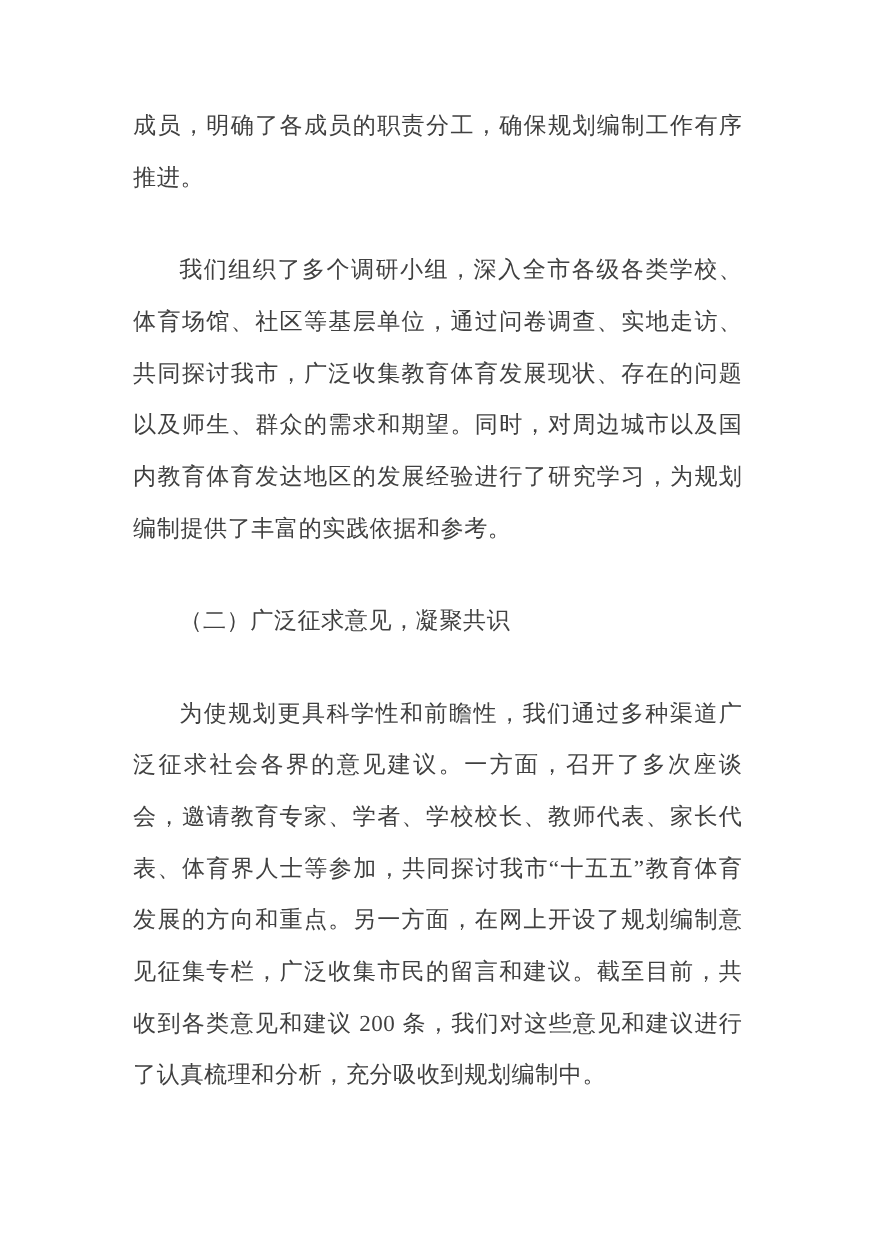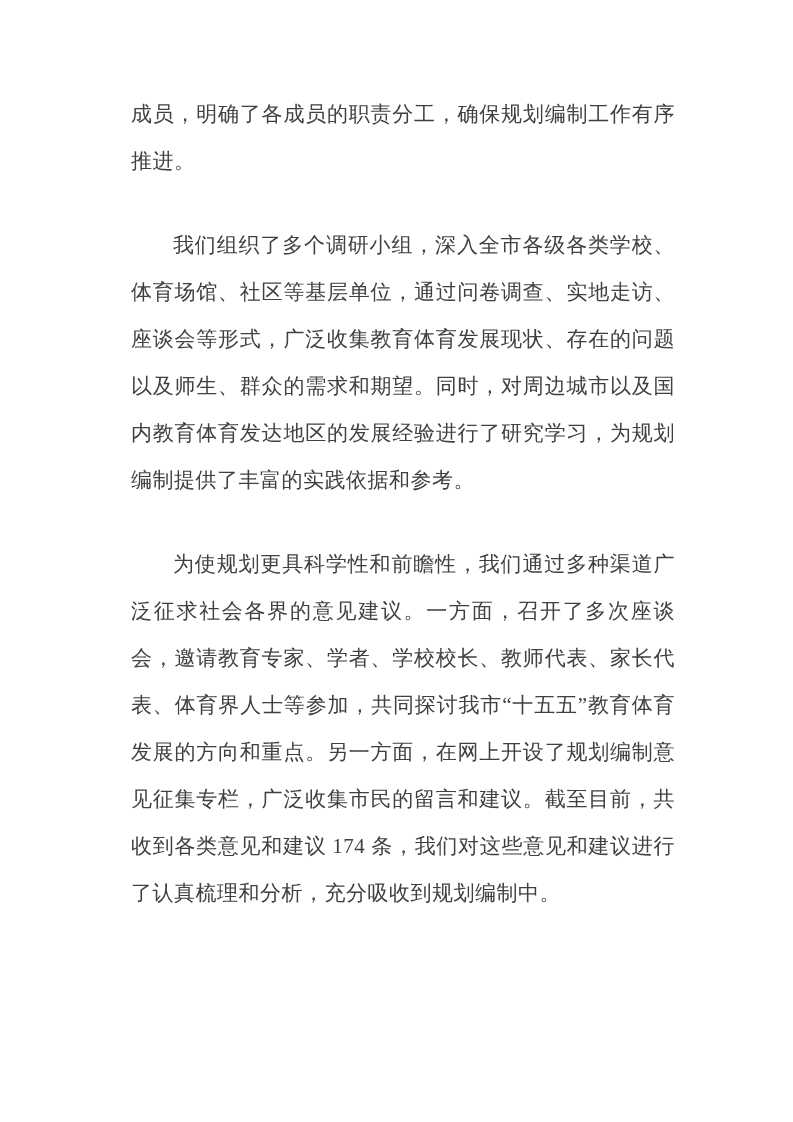--- a/index.html
+++ b/index.html
@@ -19,35 +19,36 @@
     width: 793px;
     padding: 91px 118px 0 121px;
     font-family: "Liberation Serif", "DejaVu Serif", serif;
     font-size: 21px;
     line-height: 47px;
     color: #404040;
     text-align: justify;
     letter-spacing: 0.5px;
   }
   .para {
-    margin: 0 0 37px 10px;
+    margin: 0 0 37px 0;
   }
   .para.indent {
     text-indent: 2em;
   }
   .para.no-indent {
     text-indent: 0;
   }
   .para.heading {
     text-indent: 2em;
     font-weight: normal;
   }
 </style>
 </head>
 <body>
 
 <div class="page">
   <div class="doc-body">
     <p class="para no-indent">成员，明确了各成员的职责分工，确保规划编制工作有序推进。</p>
-    <p class="para indent">我们组织了多个调研小组，深入全市各级各类学校、体育场馆、社区等基层单位，通过问卷调查、实地走访、座谈会等形式，广泛收集教育体育发展现状、存在的问题以及师生、群众的需求和期望。同时，对周边城市以及国内教育体育发达地区的发展经验进行了研究学习，为规划编制提供了丰富的实践依据和参考。</p>
-    <p class="para indent">为使规划更具科学性和前瞻性，我们通过多种渠道广泛征求社会各界的意见建议。一方面，召开了多次座谈会，邀请教育专家、学者、学校校长、教师代表、家长代表、体育界人士等参加，共同探讨我市“十五五”教育体育发展的方向和重点。另一方面，在网上开设了规划编制意见征集专栏，广泛收集市民的留言和建议。截至目前，共收到各类意见和建议 174 条，我们对这些意见和建议进行了认真梳理和分析，充分吸收到规划编制中。</p>
+    <p class="para indent">我们组织了多个调研小组，深入全市各级各类学校、体育场馆、社区等基层单位，通过问卷调查、实地走访、共同探讨我市，广泛收集教育体育发展现状、存在的问题以及师生、群众的需求和期望。同时，对周边城市以及国内教育体育发达地区的发展经验进行了研究学习，为规划编制提供了丰富的实践依据和参考。</p>
+    <p class="para heading">（二）广泛征求意见，凝聚共识</p>
+    <p class="para indent">为使规划更具科学性和前瞻性，我们通过多种渠道广泛征求社会各界的意见建议。一方面，召开了多次座谈会，邀请教育专家、学者、学校校长、教师代表、家长代表、体育界人士等参加，共同探讨我市“十五五”教育体育发展的方向和重点。另一方面，在网上开设了规划编制意见征集专栏，广泛收集市民的留言和建议。截至目前，共收到各类意见和建议 200 条，我们对这些意见和建议进行了认真梳理和分析，充分吸收到规划编制中。</p>
   </div>
 </div>
 
 </body></html>

